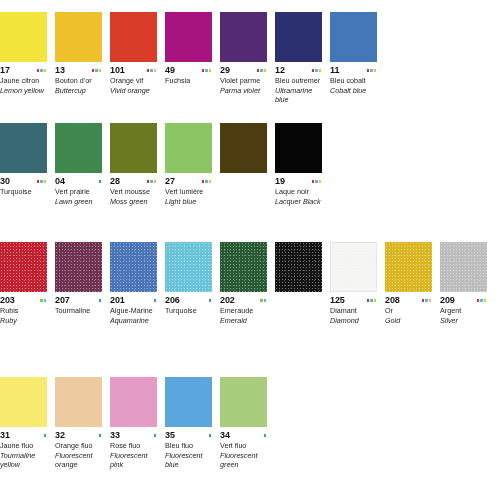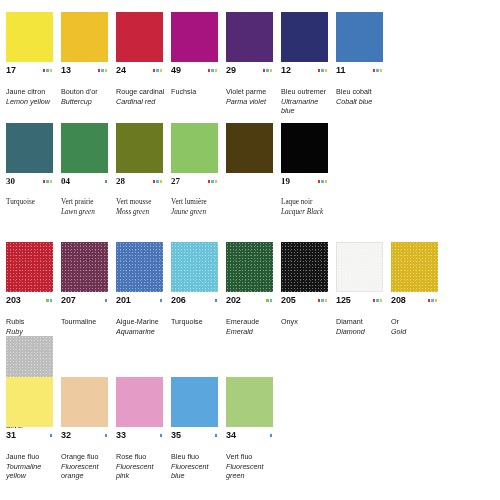--- a/index.html
+++ b/index.html
@@ -23,21 +23,21 @@
     margin:0 0 5px 8px;
     height:12px;
     line-height:12px;
     white-space:nowrap;
   }
   .section-title .it{font-style:italic;}
 
   .grid{
     display:flex;
     flex-wrap:wrap;
-    padding-left:6px;
+    padding-left:0;
     box-sizing:border-box;
   }
 
   .cell{
     width:47px;
     margin-right:8px;
     margin-bottom:0;
     position:relative;
   }
 
@@ -77,21 +77,21 @@
     color:#111;
     letter-spacing:-0.1px;
   }
   .dots{display:flex;gap:1px;align-items:center;padding-right:1px;}
   .dot{width:2.5px;height:2.5px;display:block;}
 
   .fr{
     font-size:7.2px;
     line-height:9px;
     color:#1e1e1e;
-    margin-top:11px;
+    margin-top:0;
     white-space:nowrap;
   }
   .en{
     font-size:7.2px;
     line-height:9px;
     font-style:italic;
     color:#1e1e1e;
     margin-top:1px;
     white-space:normal;
   }
@@ -127,32 +127,32 @@
                 <span class="dot" style="background: rgb(224, 49, 39);"></span>
                 <span class="dot" style="background: rgb(79, 191, 230);"></span>
                 <span class="dot" style="background: rgb(232, 198, 58);"></span>
               </span>
             </div>
             <div class="fr">Bouton d'or</div>
             <div class="en">Buttercup</div>
           </div>
         </div>
         <div class="cell">
-          <div class="swatch" style="background: rgb(200, 36, 60);"></div>
-          <div class="meta">
-            <div class="numrow">
-              <span class="num">24</span>
-              <span class="dots">
-                <span class="dot" style="background: rgb(224, 49, 39);"></span>
-                <span class="dot" style="background: rgb(79, 191, 230);"></span>
-                <span class="dot" style="background: rgb(232, 198, 58);"></span>
-              </span>
-            </div>
-            <div class="fr">Rouge cardinal</div>
-            <div class="en">Cardinal red</div>
+          <div class="swatch" style="background: rgb(217, 60, 40);"></div>
+          <div class="meta">
+            <div class="numrow">
+              <span class="num">101</span>
+              <span class="dots">
+                <span class="dot" style="background: rgb(224, 49, 39);"></span>
+                <span class="dot" style="background: rgb(79, 191, 230);"></span>
+                <span class="dot" style="background: rgb(232, 198, 58);"></span>
+              </span>
+            </div>
+            <div class="fr">Orange vif</div>
+            <div class="en">Vivid orange</div>
           </div>
         </div>
         <div class="cell">
           <div class="swatch" style="background: rgb(168, 20, 127);"></div>
           <div class="meta">
             <div class="numrow">
               <span class="num">49</span>
               <span class="dots">
                 <span class="dot" style="background: rgb(224, 49, 39);"></span>
                 <span class="dot" style="background: rgb(79, 191, 230);"></span>
@@ -203,21 +203,21 @@
                 <span class="dot" style="background: rgb(79, 191, 230);"></span>
                 <span class="dot" style="background: rgb(232, 198, 58);"></span>
               </span>
             </div>
             <div class="fr">Bleu cobalt</div>
             <div class="en">Cobalt blue</div>
           </div>
         </div>
       </div>
     </div>
-  <div class="section" id="sec-1" style="top:123px;font-family:Liberation Serif, serif;">
+  <div class="section" id="sec-1" style="top:123px;">
       <div class="grid">
         <div class="cell">
           <div class="swatch" style="background: rgb(57, 106, 115);"></div>
           <div class="meta">
             <div class="numrow">
               <span class="num">30</span>
               <span class="dots">
                 <span class="dot" style="background: rgb(224, 49, 39);"></span>
                 <span class="dot" style="background: rgb(79, 191, 230);"></span>
                 <span class="dot" style="background: rgb(232, 198, 58);"></span>
@@ -260,21 +260,21 @@
           <div class="meta">
             <div class="numrow">
               <span class="num">27</span>
               <span class="dots">
                 <span class="dot" style="background: rgb(224, 49, 39);"></span>
                 <span class="dot" style="background: rgb(79, 191, 230);"></span>
                 <span class="dot" style="background: rgb(232, 198, 58);"></span>
               </span>
             </div>
             <div class="fr">Vert lumière</div>
-            <div class="en">Jaune green</div>
+            <div class="en">Light blue</div>
           </div>
         </div>
         <div class="cell">
           <div class="swatch" style="background: rgb(76, 60, 16);"></div>
         </div>
         <div class="cell">
           <div class="swatch" style="background: rgb(5, 5, 5);"></div>
           <div class="meta">
             <div class="numrow">
               <span class="num">19</span>
@@ -354,32 +354,20 @@
                 <span class="dot" style="background: rgb(143, 192, 74);"></span>
                 <span class="dot" style="background: rgb(79, 191, 230);"></span>
               </span>
             </div>
             <div class="fr">Emeraude</div>
             <div class="en">Emerald</div>
           </div>
         </div>
         <div class="cell">
           <div class="swatch glitter" style="background: rgb(20, 20, 20);"></div>
-          <div class="meta">
-            <div class="numrow">
-              <span class="num">205</span>
-              <span class="dots">
-                <span class="dot" style="background: rgb(224, 49, 39);"></span>
-                <span class="dot" style="background: rgb(79, 191, 230);"></span>
-                <span class="dot" style="background: rgb(232, 198, 58);"></span>
-              </span>
-            </div>
-            <div class="fr">Onyx</div>
-            <div class="en empty"></div>
-          </div>
         </div>
         <div class="cell">
           <div class="swatch glitter light-border" style="background: rgb(244, 244, 242);"></div>
           <div class="meta">
             <div class="numrow">
               <span class="num">125</span>
               <span class="dots">
                 <span class="dot" style="background: rgb(224, 49, 39);"></span>
                 <span class="dot" style="background: rgb(79, 191, 230);"></span>
                 <span class="dot" style="background: rgb(232, 198, 58);"></span>

